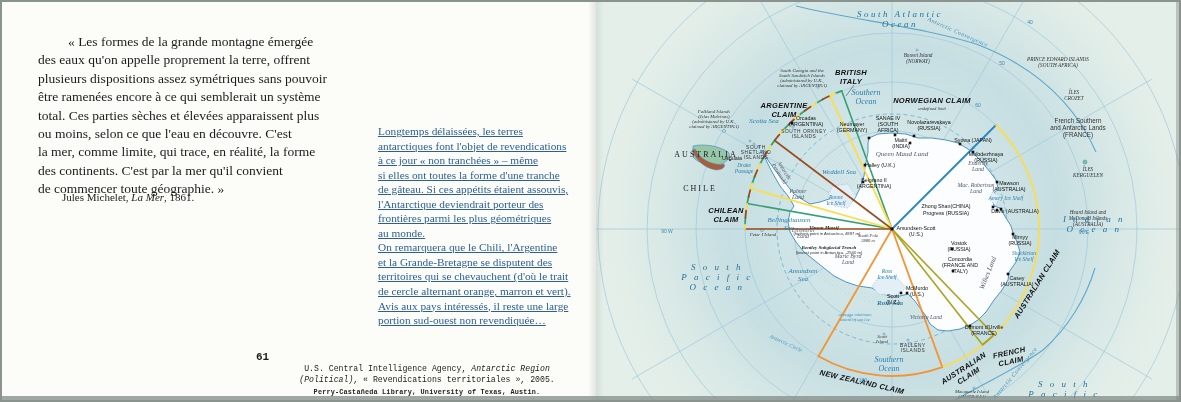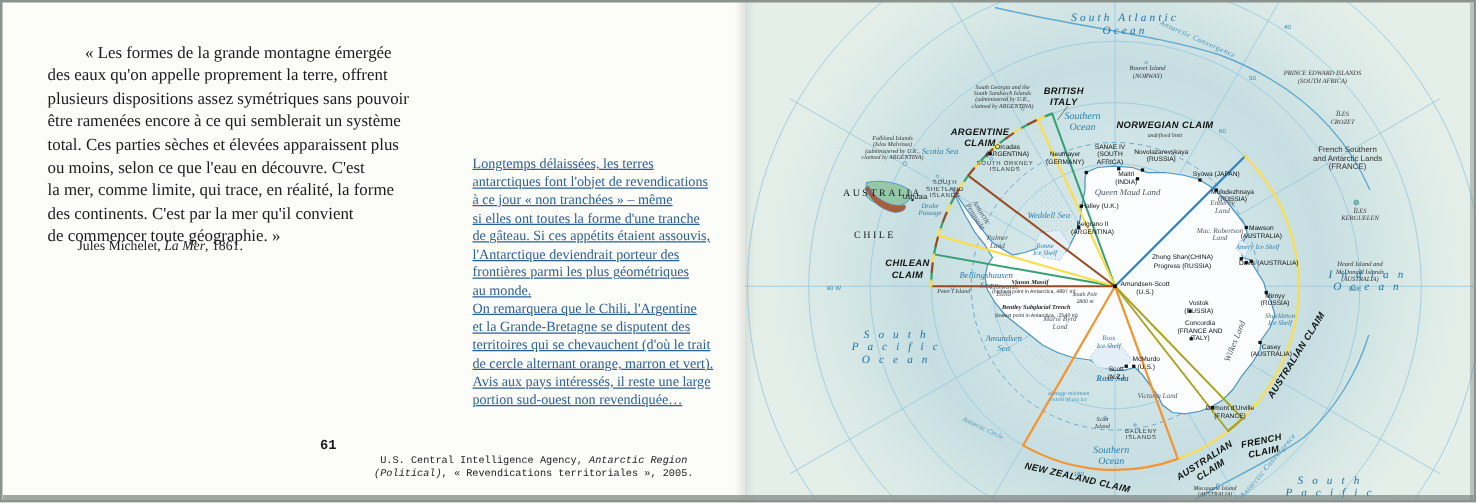--- a/index.html
+++ b/index.html
@@ -75,21 +75,21 @@
 l'Antarctique deviendrait porteur des
 frontières parmi les plus géométriques
 au monde.
 On remarquera que le Chili, l'Argentine
 et la Grande-Bretagne se disputent des
 territoires qui se chevauchent (d'où le trait
 de cercle alternant orange, marron et vert).
 Avis aux pays intéressés, il reste une large
 portion sud-ouest non revendiquée…</div>
     <div class="pageno">61</div>
-    <p class="caption"><span>U.S. Central Intelligence Agency, </span><span class="cap-it">Antarctic Region (Political)</span><span>, « Revendications territoriales », 2005.</span></p>
+    <p class="caption"><span>U.S. Central Intelligence Agency, </span><span class="cap-it">Antarctic Region (Political)</span><span>, « Revendications territoriales », 2005.</span><span class="credit">Perry-Castañeda Library, University of Texas, Austin.</span></p>
   </div>
 
   <div class="page-right">
     <svg width="585" height="402" viewBox="0 0 585 402">
       <defs>
         <radialGradient id="oceanGrad" cx="296" cy="215" r="300" gradientUnits="userSpaceOnUse">
           <stop offset="0%" stop-color="#dcebea"></stop>
           <stop offset="35%" stop-color="#cfe4e6"></stop>
           <stop offset="55%" stop-color="#c6dee2"></stop>
           <stop offset="78%" stop-color="#d9e9e6"></stop>
@@ -249,21 +249,21 @@
 O c e a n</div>
         <div class="mlabel ocean-lg" style="left: 121px; top: 277px;">S o u t h
 P a c i f i c
 O c e a n</div>
         <div class="mlabel ocean-lg" style="left: 468px; top: 389px;">S o u t h
 P a c i f i c</div>
         <div class="mlabel ocean" style="left: 270px; top: 97px;">Southern
 Ocean</div>
         <div class="mlabel ocean" style="left: 293px; top: 364px;">Southern
 Ocean</div>
-        <div class="mlabel sea" style="left: 156px; top: 121px;">Scotia Sea</div>
+        <div class="mlabel sea" style="left: 168px; top: 121px;">Scotia Sea</div>
         <div class="mlabel sea" style="left: 243px; top: 172px;">Weddell Sea</div>
         <div class="mlabel sea" style="left: 193px; top: 224px;">Bellingshausen
 Sea</div>
         <div class="mlabel sea" style="left: 207px; top: 275px;">Amundsen
 Sea</div>
         <div class="mlabel sea" style="left: 294px; top: 303px; font-weight: bold;">Ross Sea</div>
         <div class="mlabel sea-sm" style="left: 291px; top: 274px;">Ross
 Ice Shelf</div>
         <div class="mlabel sea-sm" style="left: 240px; top: 200px;">Ronne
 Ice Shelf</div>

